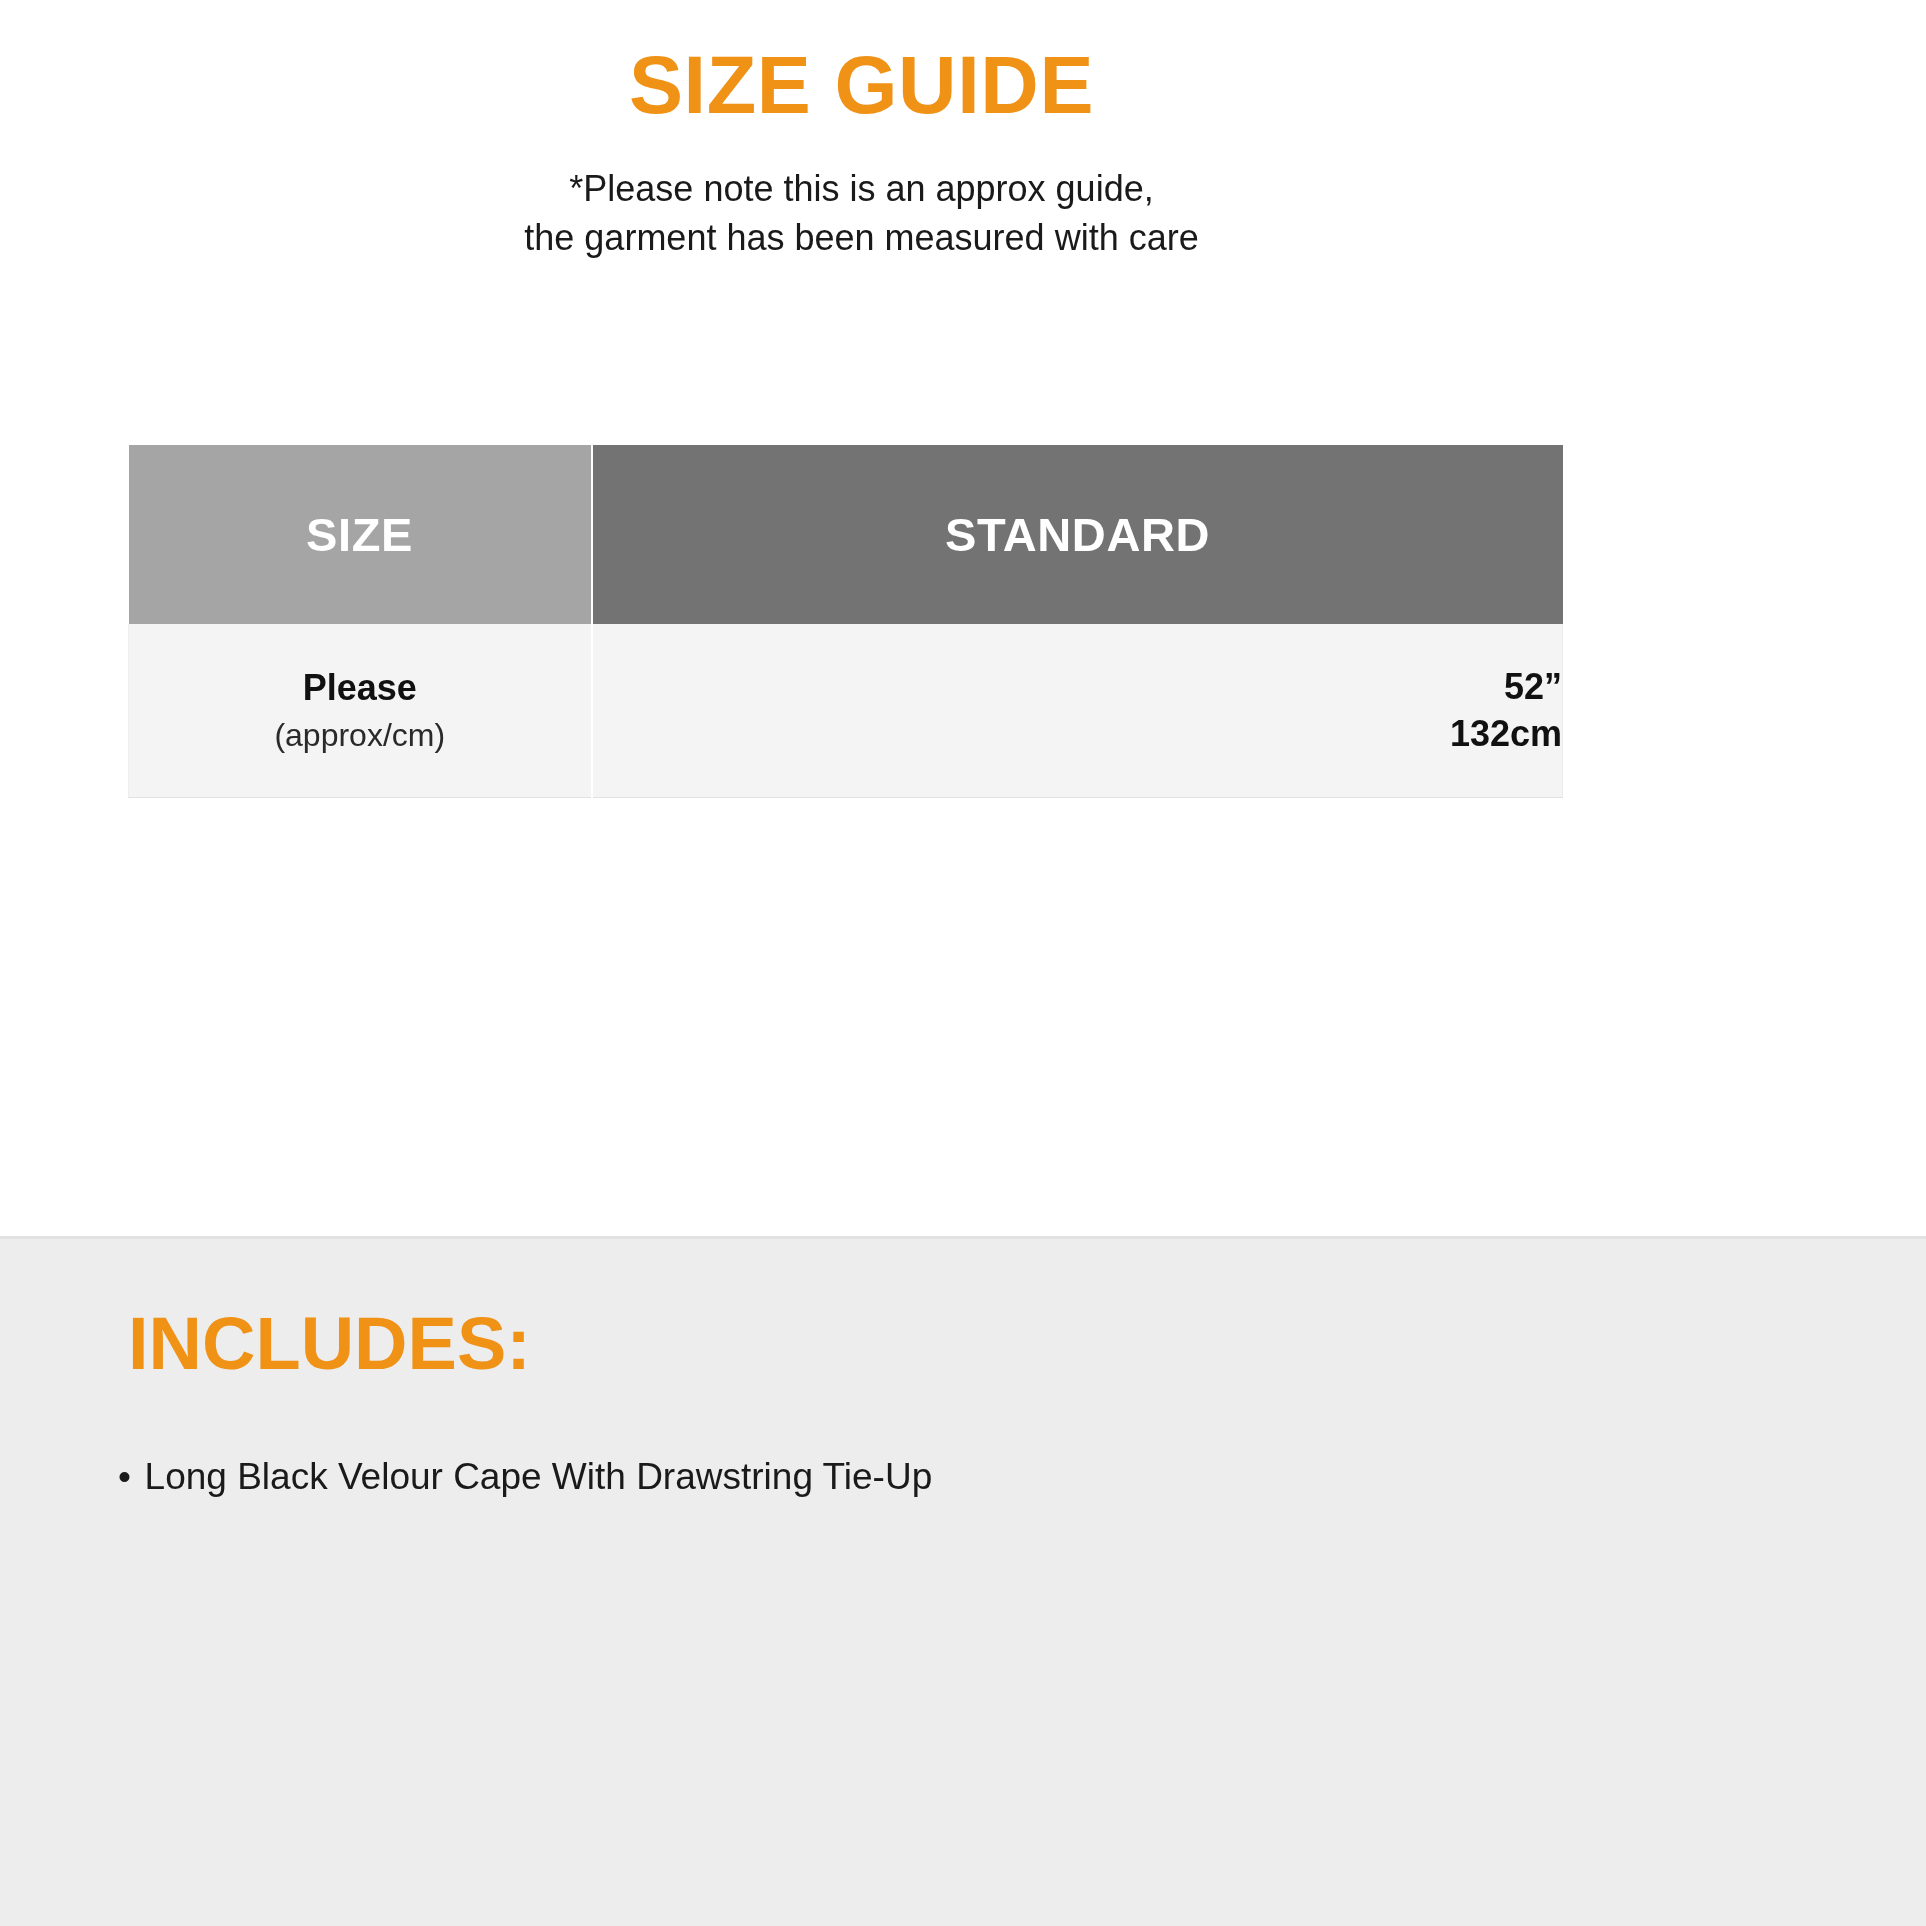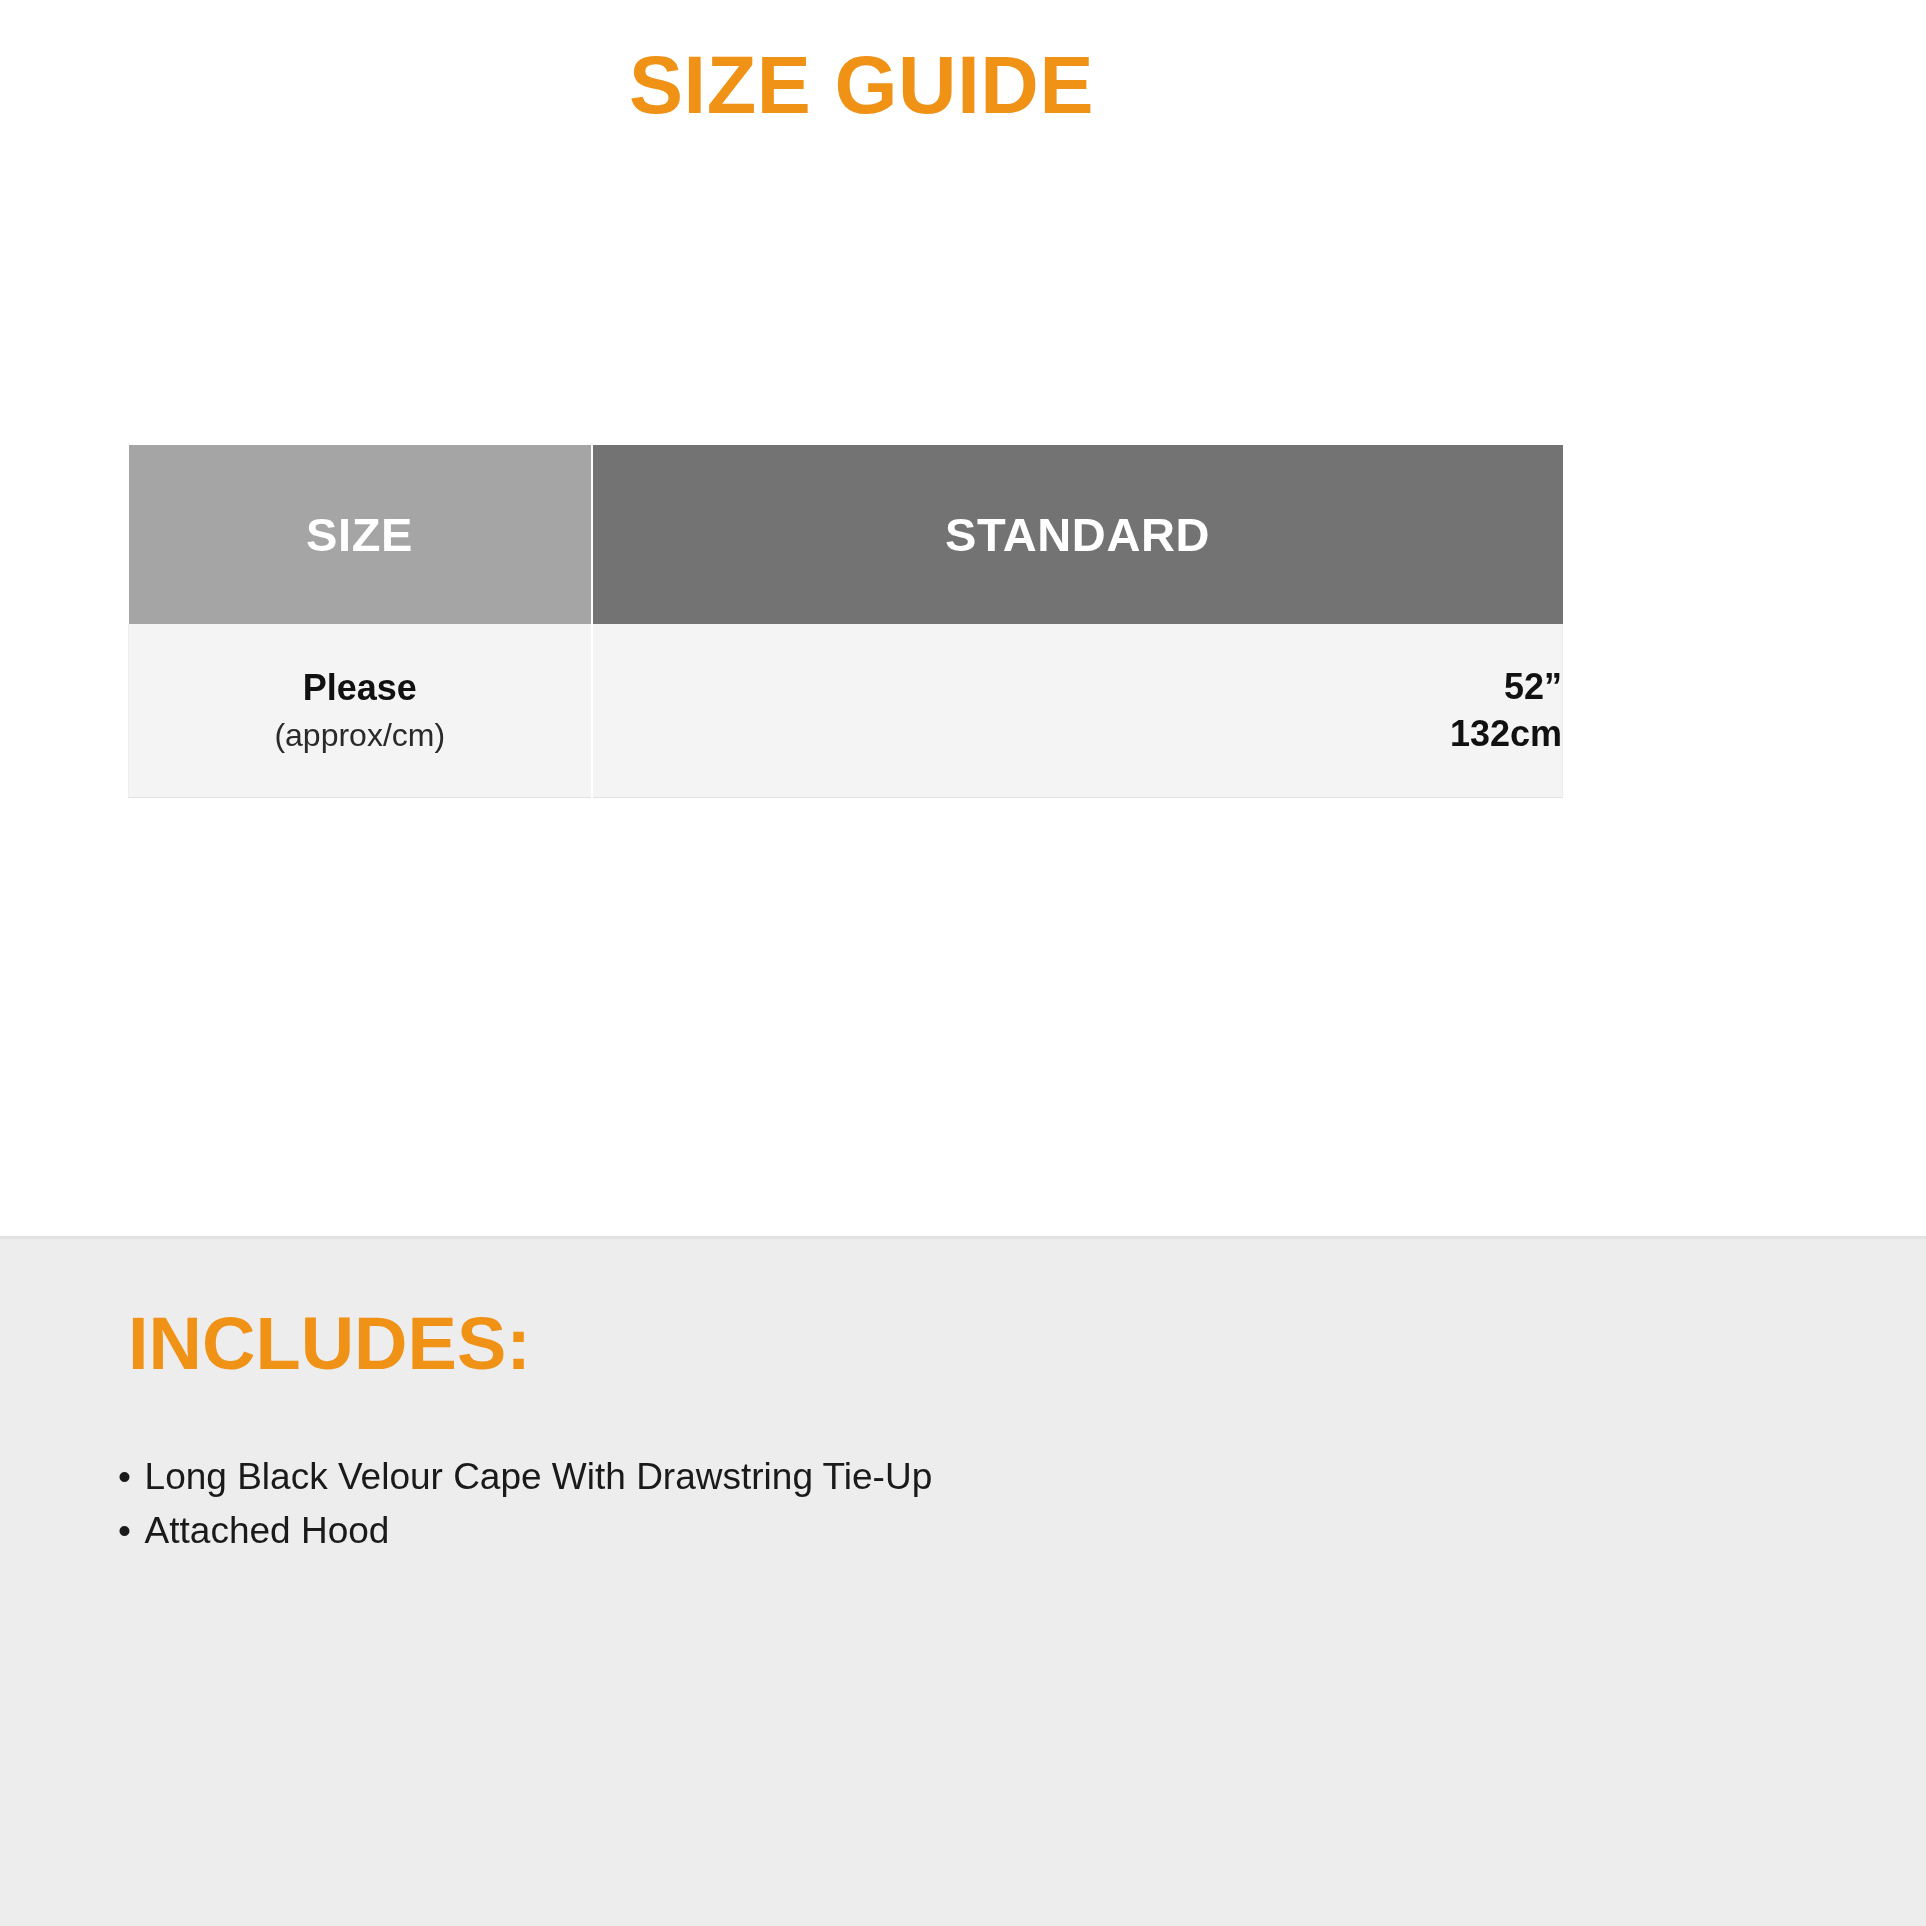--- a/index.html
+++ b/index.html
@@ -178,20 +178,24 @@
 </style>
 </head>
 <body>
 
 <div class="page">
 
   <div class="top-section">
 
     <h1 class="size-guide-title">SIZE GUIDE</h1>
 
+    <p class="note">
+      <span class="note-line">*Please note this is an approx guide,</span>
+      <span class="note-line">the garment has been measured with care</span>
+    </p>
 
     <div class="table-wrap">
       <table class="size-table">
         <thead>
           <tr>
             <th class="th-size">SIZE</th>
             <th class="th-standard">STANDARD</th>
           </tr>
         </thead>
         <tbody>
@@ -211,20 +215,17 @@
 
   </div>
 
   <div class="bottom-section">
     <h2 class="includes-title">INCLUDES:</h2>
 
     <ul class="includes-list">
       <li>
         <span class="bullet">•</span><span>Long Black Velour Cape With Drawstring Tie-Up</span>
       </li>
-      <li>
-        <span class="bullet">•</span><span>Attached Hood</span>
-      </li>
     </ul>
   </div>
 
 </div>
 
 
 </body></html>

